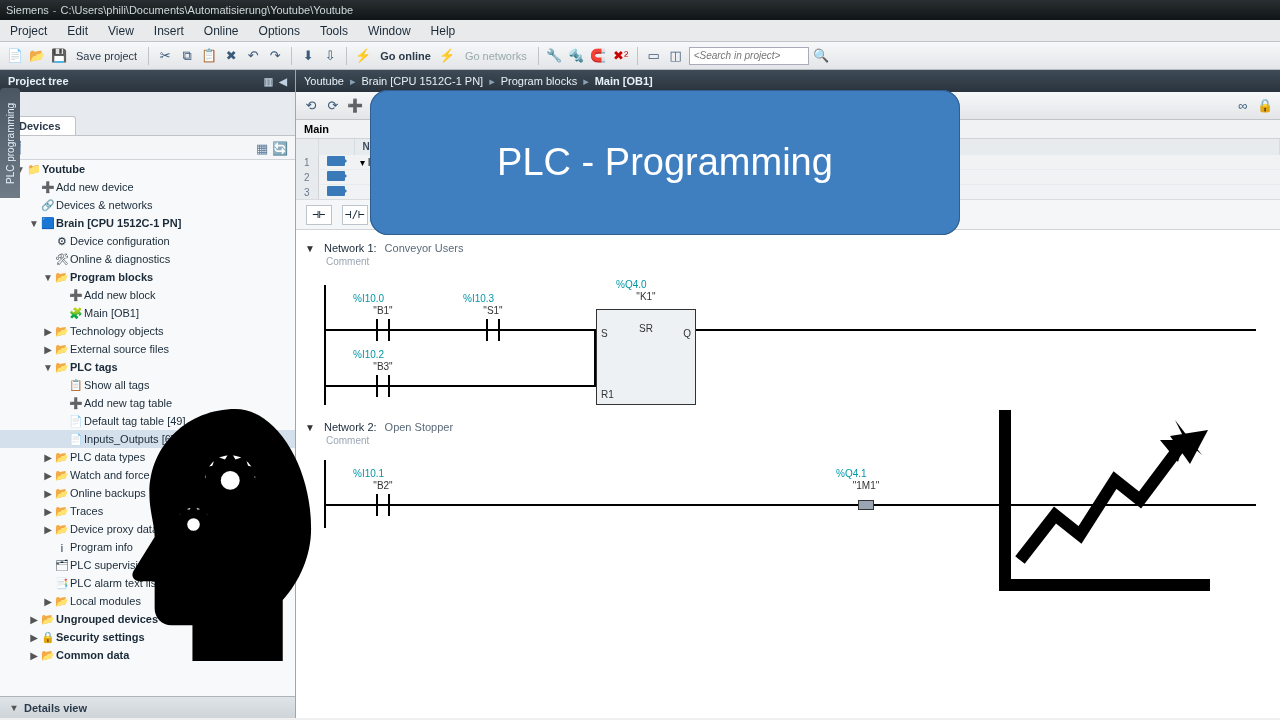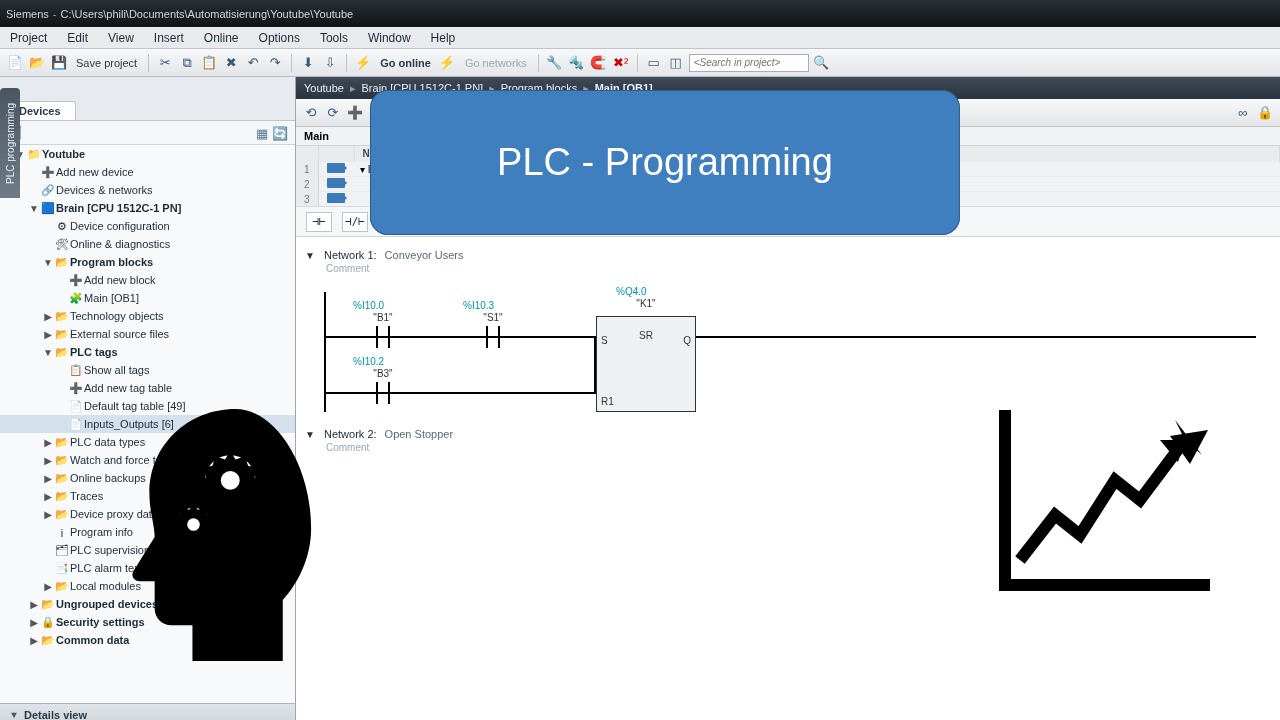--- a/index.html
+++ b/index.html
@@ -1,19 +1,19 @@
 <!DOCTYPE html>
 <html><head>
 <meta charset="utf-8">
 <style>
 * { box-sizing: border-box; margin: 0; padding: 0; font-family: "Segoe UI", Tahoma, sans-serif; }
 body { width: 1280px; height: 720px; background: #f0f0f0; overflow: hidden; position: relative; }
 
 
-.titlebar { height: 27px; background: linear-gradient(#2a2f33, #0f1416); color: #cfd8dc; font-size: 11px; display: flex; align-items: center; padding: 0 6px; }
+.titlebar { height: 20px; background: linear-gradient(#2a2f33, #0f1416); color: #cfd8dc; font-size: 11px; display: flex; align-items: center; padding: 0 6px; }
 .titlebar .sep { margin: 0 4px; color: #8aa; }
 
 
 .menubar { height: 22px; background: #e8eaec; border-bottom: 1px solid #c0c4c8; display: flex; align-items: center; font-size: 12px; color: #1a2a38; }
 .menubar span { padding: 3px 10px; cursor: default; }
 
 
 .maintool { height: 28px; background: linear-gradient(#f7f8f9, #e3e5e8); border-bottom: 1px solid #b8bcc0; display: flex; align-items: center; gap: 4px; padding: 0 6px; font-size: 11px; color: #2a3a4a; }
 .tb-icon { width: 18px; height: 18px; display: flex; align-items: center; justify-content: center; font-size: 13px; color: #3a5a7a; border-radius: 2px; }
 .tb-divider { width: 1px; height: 18px; background: #c0c4c8; margin: 0 3px; }
@@ -149,20 +149,27 @@
   <span class="tb-divider"></span>
   <span class="tb-icon">▭</span>
   <span class="tb-icon">◫</span>
   <input class="tb-search" placeholder="&lt;Search in project&gt;" style="">
   <span class="tb-icon">🔍</span>
 </div>
 
 <div class="split">
 
   <div class="left-col">
+    <div class="pt-header">
+      <span>Project tree</span>
+      <span class="mini">
+        <span>▥</span>
+        <span>◀</span>
+      </span>
+    </div>
     <div class="tab-row">
       <div class="tab">Devices</div>
     </div>
     <div class="tool-row">
       <span class="ic">🗂</span>
       <span>
         <span class="ic">▦</span>
         <span class="ic">🔄</span>
       </span>
     </div>
@@ -404,20 +411,35 @@
         <div class="cname" style="left:322px; top:16px;">"K1"</div>
         <div class="hline" style="left:372px; top:54px; width:560px;"></div>
       </div>
 
       <div class="net-hdr">
         <span class="tw">▼</span>
         <b>Network 2:</b>
         <span class="sub">Open Stopper</span>
       </div>
       <div class="comment">Comment</div>
+      <div class="rung-area2">
+        <div class="rail" style="top:6px; bottom:6px;"></div>
+        <div class="hline" style="left:2px; top:50px; width:520px;"></div>
+        <div class="contact" style="left:50px; top:40px;"></div>
+        <div class="ctag" style="left:59px; top:14px;">%I10.1</div>
+        <div class="cname" style="left:59px; top:26px;">"B2"</div>
+        <div class="coil" style="left:522px; top:44px;">
+          <div class="bar" style="left:0; width:12px;"></div>
+          <div class="mid"></div>
+          <div class="bar" style="right:0; width:12px;"></div>
+        </div>
+        <div class="ctag" style="left:542px; top:14px;">%Q4.1</div>
+        <div class="cname" style="left:542px; top:26px;">"1M1"</div>
+        <div class="hline" style="left:562px; top:50px; width:370px;"></div>
+      </div>
     </div>
   </div>
 </div>
 
 <div class="side-tab">PLC programming</div>
 
 <div class="banner">
   <span>PLC - Programming</span>
 </div>
 

